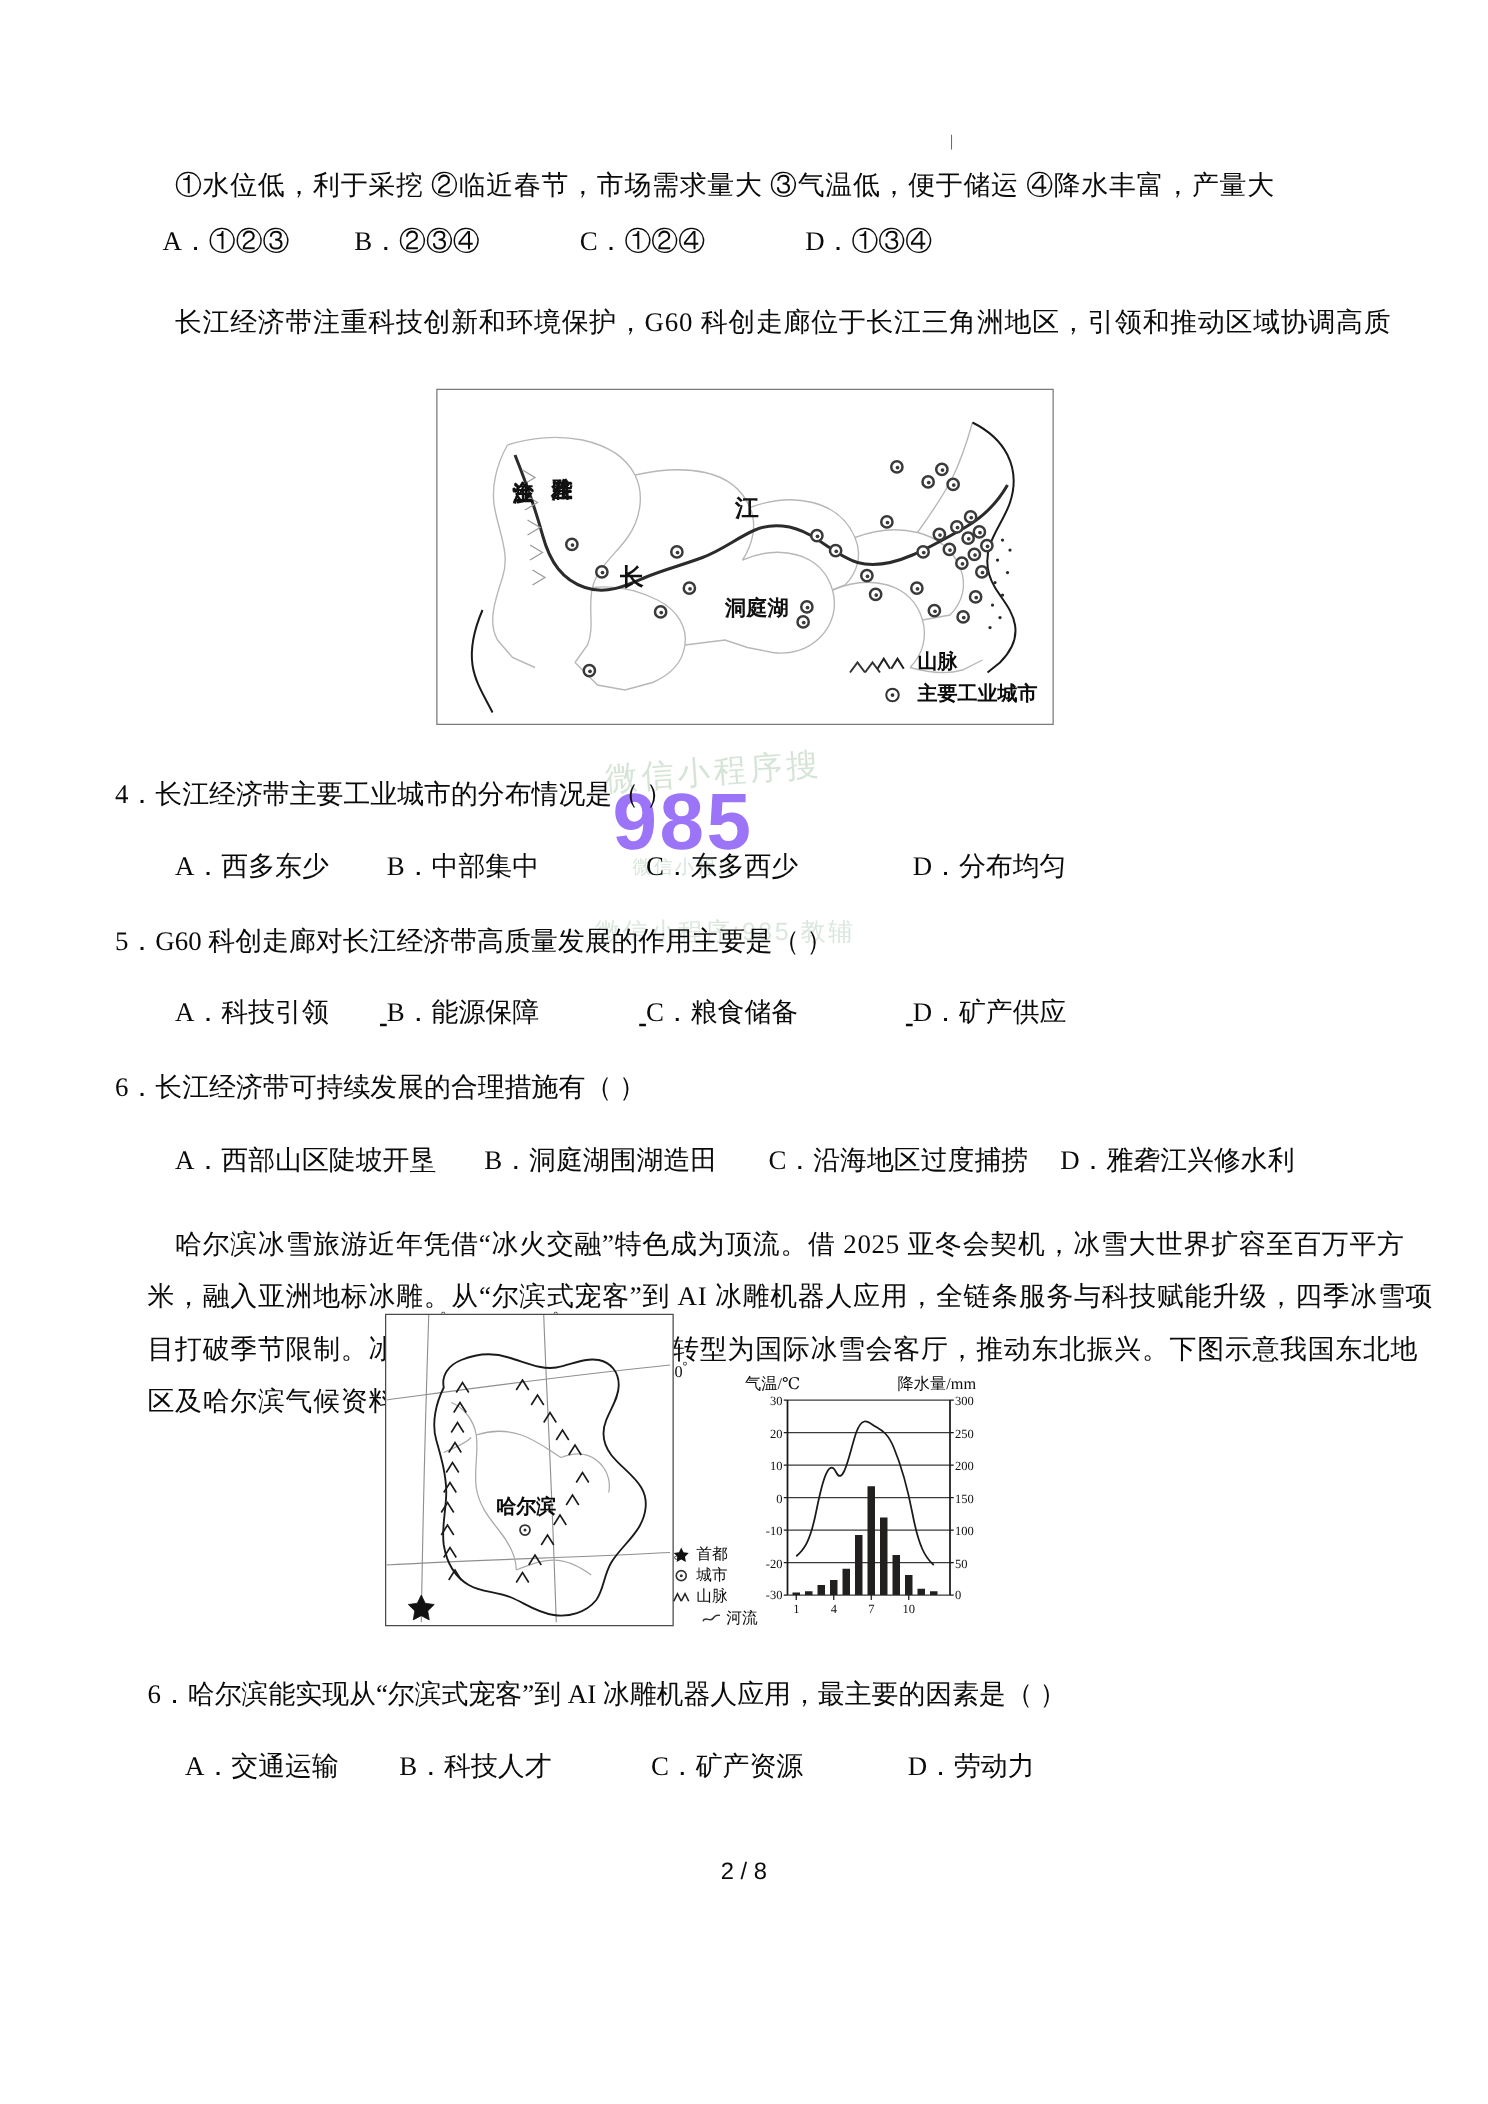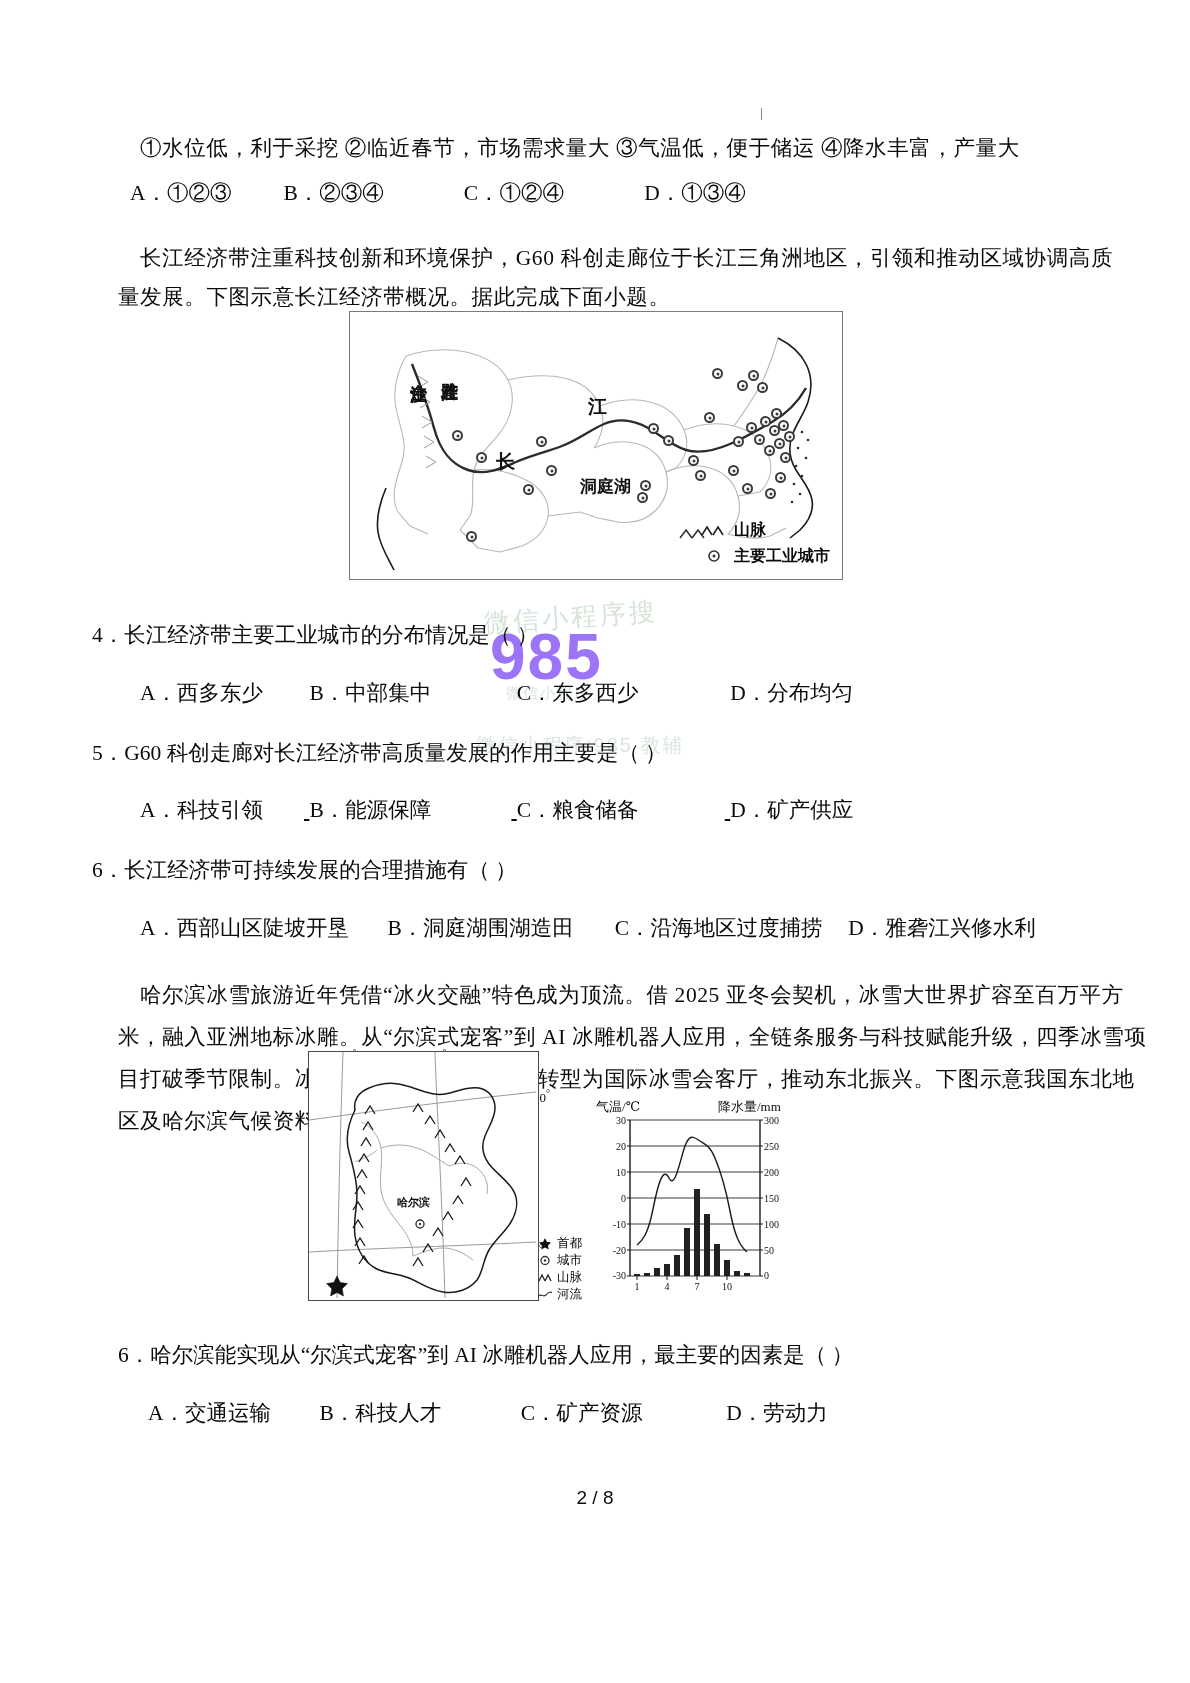--- a/index.html
+++ b/index.html
@@ -122,21 +122,20 @@
   <div class="line" style="left:140px;top:136px;">①水位低，利于采挖   ②临近春节，市场需求量大   ③气温低，便于储运   ④降水丰富，产量大</div>
 
   <div class="opts" style="left:130px;top:178px;">
     <span class="oitem" style="width:148px">A．①②③</span>
     <span class="oitem" style="width:175px">B．②③④</span>
     <span class="oitem" style="width:175px">C．①②④</span>
     <span class="oitem">D．①③④</span>
   </div>
 
   <div class="para" style="left:140px;top:233px;">长江经济带注重科技创新和环境保护，G60 科创走廊位于长江三角洲地区，引领和推动区域协调高质</div>
-  <div class="para" style="left:118px;top:272px;">量发展。下图示意长江经济带概况。据此完成下面小题。</div>
 
   <div class="fig1">
     <svg width="490" height="265" viewBox="0 0 490 265">
 
       <g fill="none" stroke="#b7b7b7" stroke-width="1.1">
         <path d="M56,44 C48,58 42,78 46,96 C50,116 58,132 52,150 C46,168 40,186 48,200 L60,214 L78,222"></path>
         <path d="M56,44 C74,38 96,36 116,40 C134,44 150,52 158,68 C166,84 162,104 152,118 C142,132 128,142 124,158 C120,174 126,190 120,204 L110,218"></path>
         <path d="M158,68 C176,64 196,62 214,66 C232,70 244,80 250,94 C256,108 252,124 244,136"></path>
         <path d="M124,158 C142,156 160,160 176,168 C192,176 200,190 198,204 C196,218 186,228 172,234 L150,240 L128,236 L110,218"></path>
         <path d="M244,136 C258,130 274,128 288,132 C302,136 312,146 316,160 C320,174 316,188 306,198 C296,208 282,212 268,210 L248,206 L230,200 L198,204"></path>
@@ -331,21 +330,21 @@
         </g>
 
         <g>
           <path d="M28,224 l3.2,6.6 l7.2,1 l-5.2,5.1 l1.2,7.2 l-6.4,-3.4 l-6.4,3.4 l1.2,-7.2 l-5.2,-5.1 l7.2,-1 Z" fill="#111" stroke="#111" stroke-width="0.6"></path>
         </g>
 
         <circle cx="111" cy="172" r="4" fill="#fff" stroke="#333" stroke-width="1.4"></circle>
         <circle cx="111" cy="172" r="1.2" fill="#333"></circle>
       </svg>
 
-      <div style="position:absolute;left:88px;top:143px;font-size:11px;font-weight:700;white-space:nowrap;font-family:Liberation Serif, serif;">哈尔滨</div>
+      <div style="position:absolute;left:88px;top:143px;font-size:16px;font-weight:700;white-space:nowrap;font-family:Liberation Serif, serif;">哈尔滨</div>
     </div>
 
     <div style="position:absolute;left:238px;top:195px;font-size:12.5px;line-height:17px;">
       <div style="display:flex;align-items:center;gap:5px;height:17px;">
         <svg width="14" height="13" viewBox="0 0 14 13">
           <path d="M7,1 l1.8,3.8 l4.2,.6 l-3,3 l.7,4.2 l-3.7,-2 l-3.7,2 l.7,-4.2 l-3,-3 l4.2,-.6 Z" fill="#111"></path>
         </svg>
         <span>首都</span>
       </div>
       <div style="display:flex;align-items:center;gap:5px;height:17px;">
@@ -354,21 +353,21 @@
           <circle cx="7" cy="6.5" r="1.2" fill="#333"></circle>
         </svg>
         <span>城市</span>
       </div>
       <div style="display:flex;align-items:center;gap:5px;height:17px;">
         <svg width="14" height="13" viewBox="0 0 14 13">
           <path d="M1,10 L4,4 L7,10 M7,10 L10,4 L13,10" fill="none" stroke="#222" stroke-width="1.3"></path>
         </svg>
         <span>山脉</span>
       </div>
-      <div style="display:flex;align-items:center;gap:5px;height:17px;">
+      <div style="display:flex;align-items:center;gap:5px;height:17px;margin-left:24px;">
         <svg width="14" height="13" viewBox="0 0 14 13">
           <path d="M0,9 C3,4 6,11 9,6 C11,3 13,5 14,4" fill="none" stroke="#333" stroke-width="1.2"></path>
         </svg>
         <span>河流</span>
       </div>
     </div>
 
     <div style="position:absolute;left:296px;top:58px;width:218px;height:200px;">
 
       <div style="position:absolute;left:0px;top:0px;font-size:13px;white-space:nowrap;">气温/℃</div>

